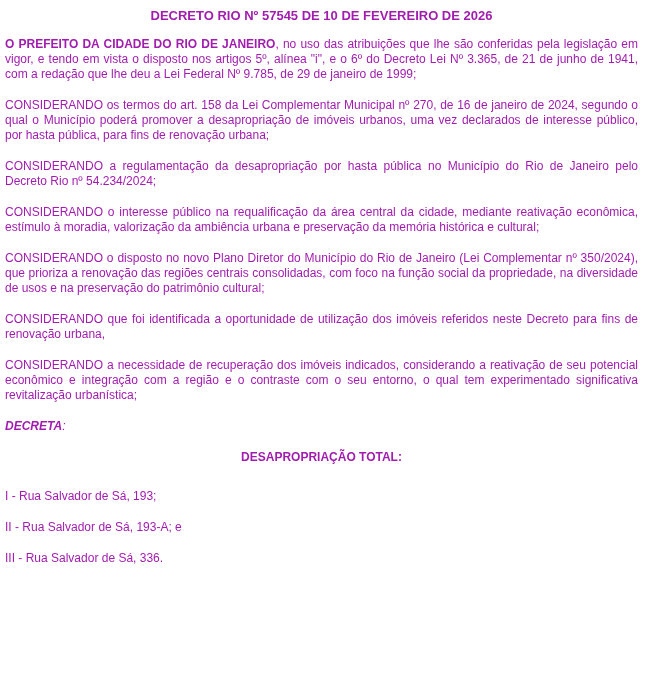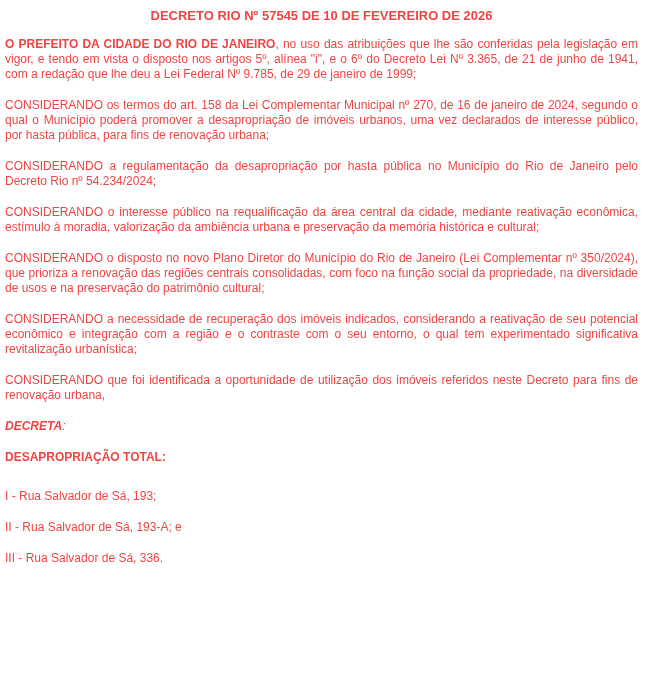--- a/index.html
+++ b/index.html
@@ -5,21 +5,21 @@
   html, body {
     margin: 0;
     padding: 0;
     background: #ffffff;
   }
   .page {
     width: 645px;
     height: 680px;
     box-sizing: border-box;
     background: #ffffff;
-    color: #ef4444;
+    color: #a21caf;
     font-family: "Liberation Sans", sans-serif;
     font-size: 12px;
     line-height: 15px;
     padding: 8px 7px 0 5px;
     overflow: hidden;
   }
   .title {
     font-size: 13px;
     font-weight: bold;
     text-align: center;
@@ -41,20 +41,21 @@
   }
   .decreta-line {
     display: block;
     font-weight: bold;
     font-style: italic;
   }
   .decreta-line .colon { font-weight: normal; }
   .section-heading {
     font-weight: bold;
     margin: 6px 0 24px 0;
+    text-align: center;
   }
   .list-item {
     margin: 0 0 16px 0;
   }
   strong { font-weight: bold; }
 </style>
 </head>
 <body>
 
 <div class="page">
@@ -67,23 +68,23 @@
   </p>
 
   <p class="para">CONSIDERANDO os termos do art. 158 da Lei Complementar Municipal nº 270, de 16 de janeiro de 2024, segundo o qual o Município poderá promover a desapropriação de imóveis urbanos, uma vez declarados de interesse público, por hasta pública, para fins de renovação urbana;</p>
 
   <p class="para">CONSIDERANDO a regulamentação da desapropriação por hasta pública no Município do Rio de Janeiro pelo Decreto Rio nº 54.234/2024;</p>
 
   <p class="para">CONSIDERANDO o interesse público na requalificação da área central da cidade, mediante reativação econômica, estímulo à moradia, valorização da ambiência urbana e preservação da memória histórica e cultural;</p>
 
   <p class="para">CONSIDERANDO o disposto no novo Plano Diretor do Município do Rio de Janeiro (Lei Complementar nº 350/2024), que prioriza a renovação das regiões centrais consolidadas, com foco na função social da propriedade, na diversidade de usos e na preservação do patrimônio cultural;</p>
 
+  <p class="para">CONSIDERANDO que foi identificada a oportunidade de utilização dos imóveis referidos neste Decreto para fins de renovação urbana,</p>
+
   <p class="para">CONSIDERANDO a necessidade de recuperação dos imóveis indicados, considerando a reativação de seu potencial econômico e integração com a região e o contraste com o seu entorno, o qual tem experimentado significativa revitalização urbanística;</p>
-
-  <p class="para">CONSIDERANDO que foi identificada a oportunidade de utilização dos imóveis referidos neste Decreto para fins de renovação urbana,</p>
 
   <div class="decreta-block">
     <span class="decreta-line"><span>DECRETA</span><span class="colon">:</span></span>
   </div>
 
   <p class="section-heading">DESAPROPRIAÇÃO TOTAL:</p>
 
   <p class="list-item">I - Rua Salvador de Sá, 193;</p>
 
   <p class="list-item">II - Rua Salvador de Sá, 193-A; e</p>

